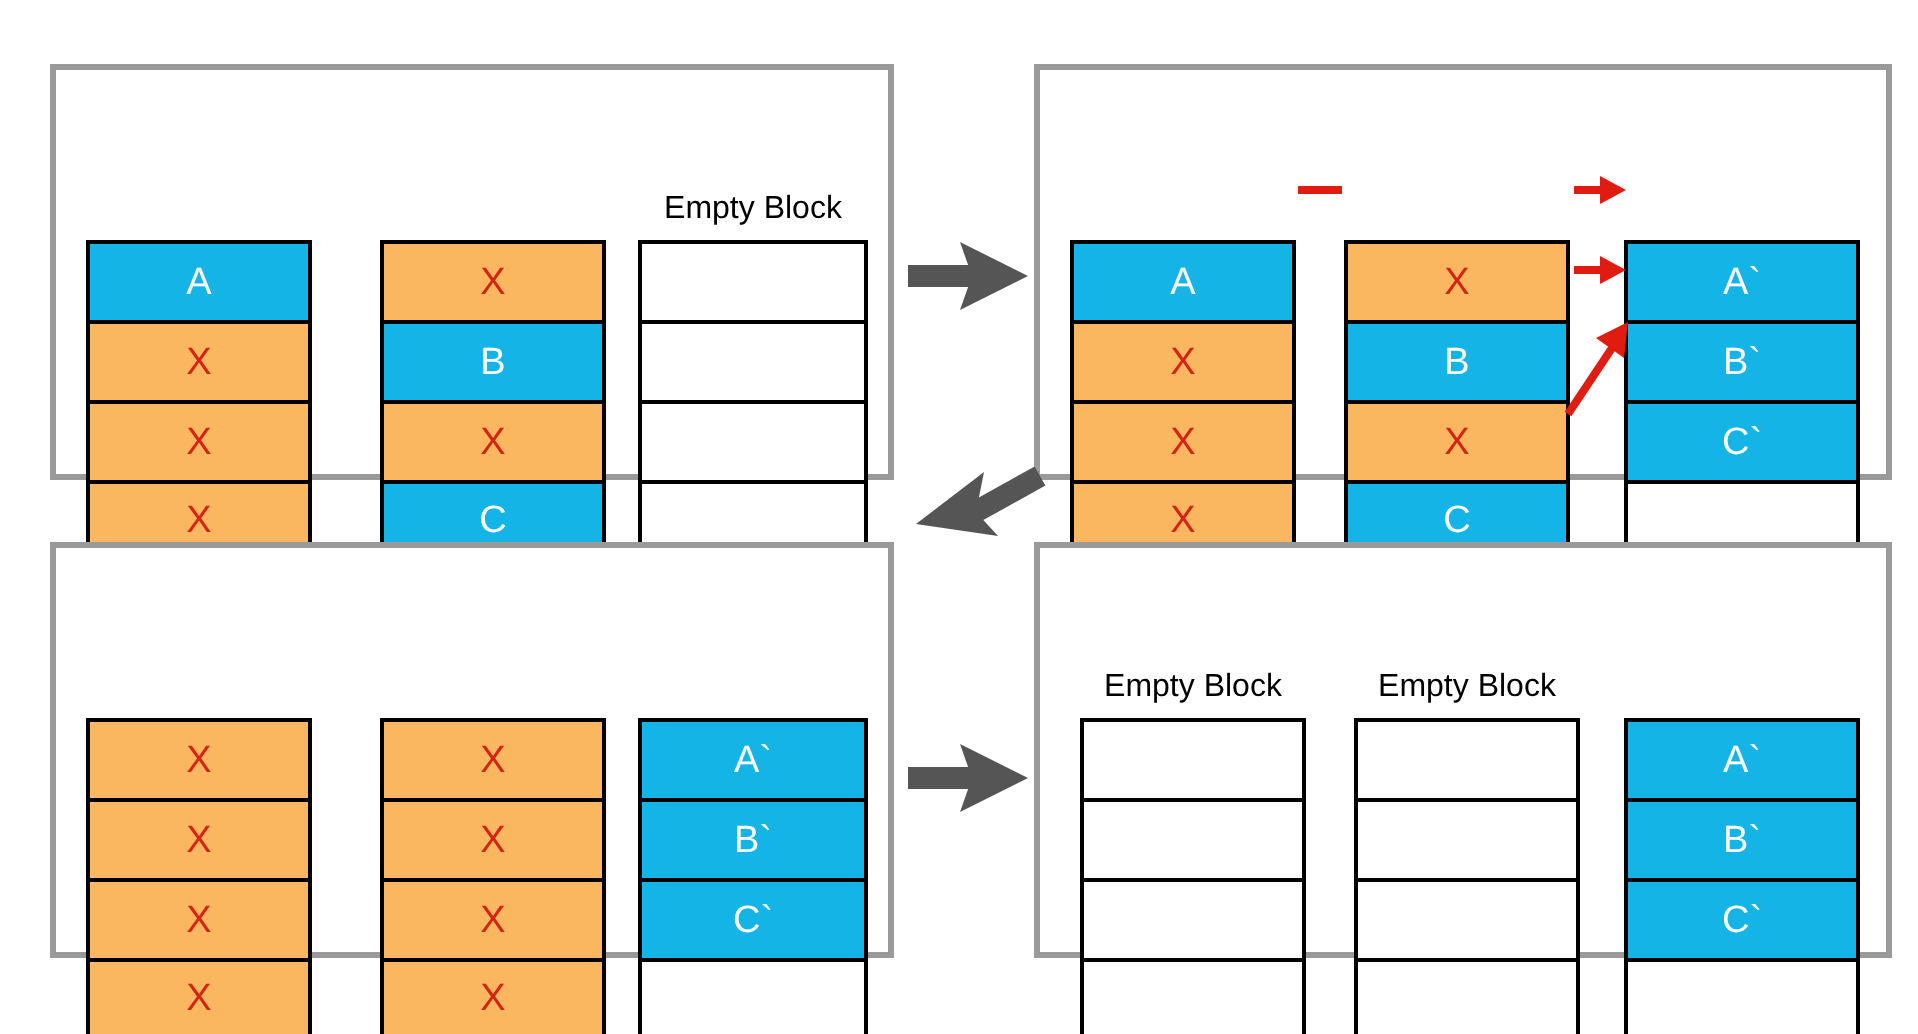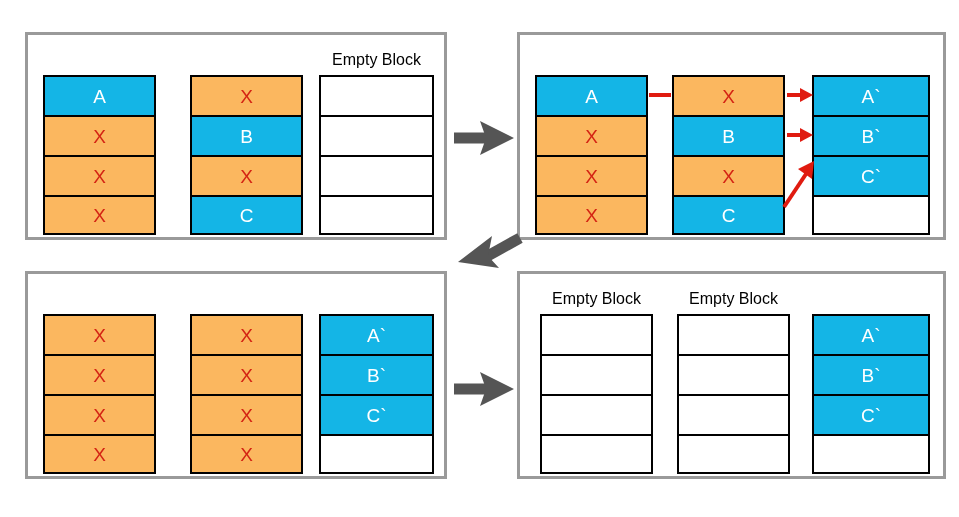--- a/index.html
+++ b/index.html
@@ -28,20 +28,21 @@
   }
   #panel-tl { left: 25px;  top: 32px;  width: 422px; height: 208px; }
   #panel-tr { left: 517px; top: 32px;  width: 429px; height: 208px; }
   #panel-bl { left: 25px;  top: 271px; width: 422px; height: 208px; }
   #panel-br { left: 517px; top: 271px; width: 429px; height: 208px; }
 
   
   .column {
     position: absolute;
     box-sizing: border-box;
+    margin-top: 45px;
   }
   .cell {
     box-sizing: border-box;
     border: 2px solid #000000;
     border-bottom-width: 0;
     height: 40px;
     display: flex;
     align-items: center;
     justify-content: center;
     font-size: 19px;

